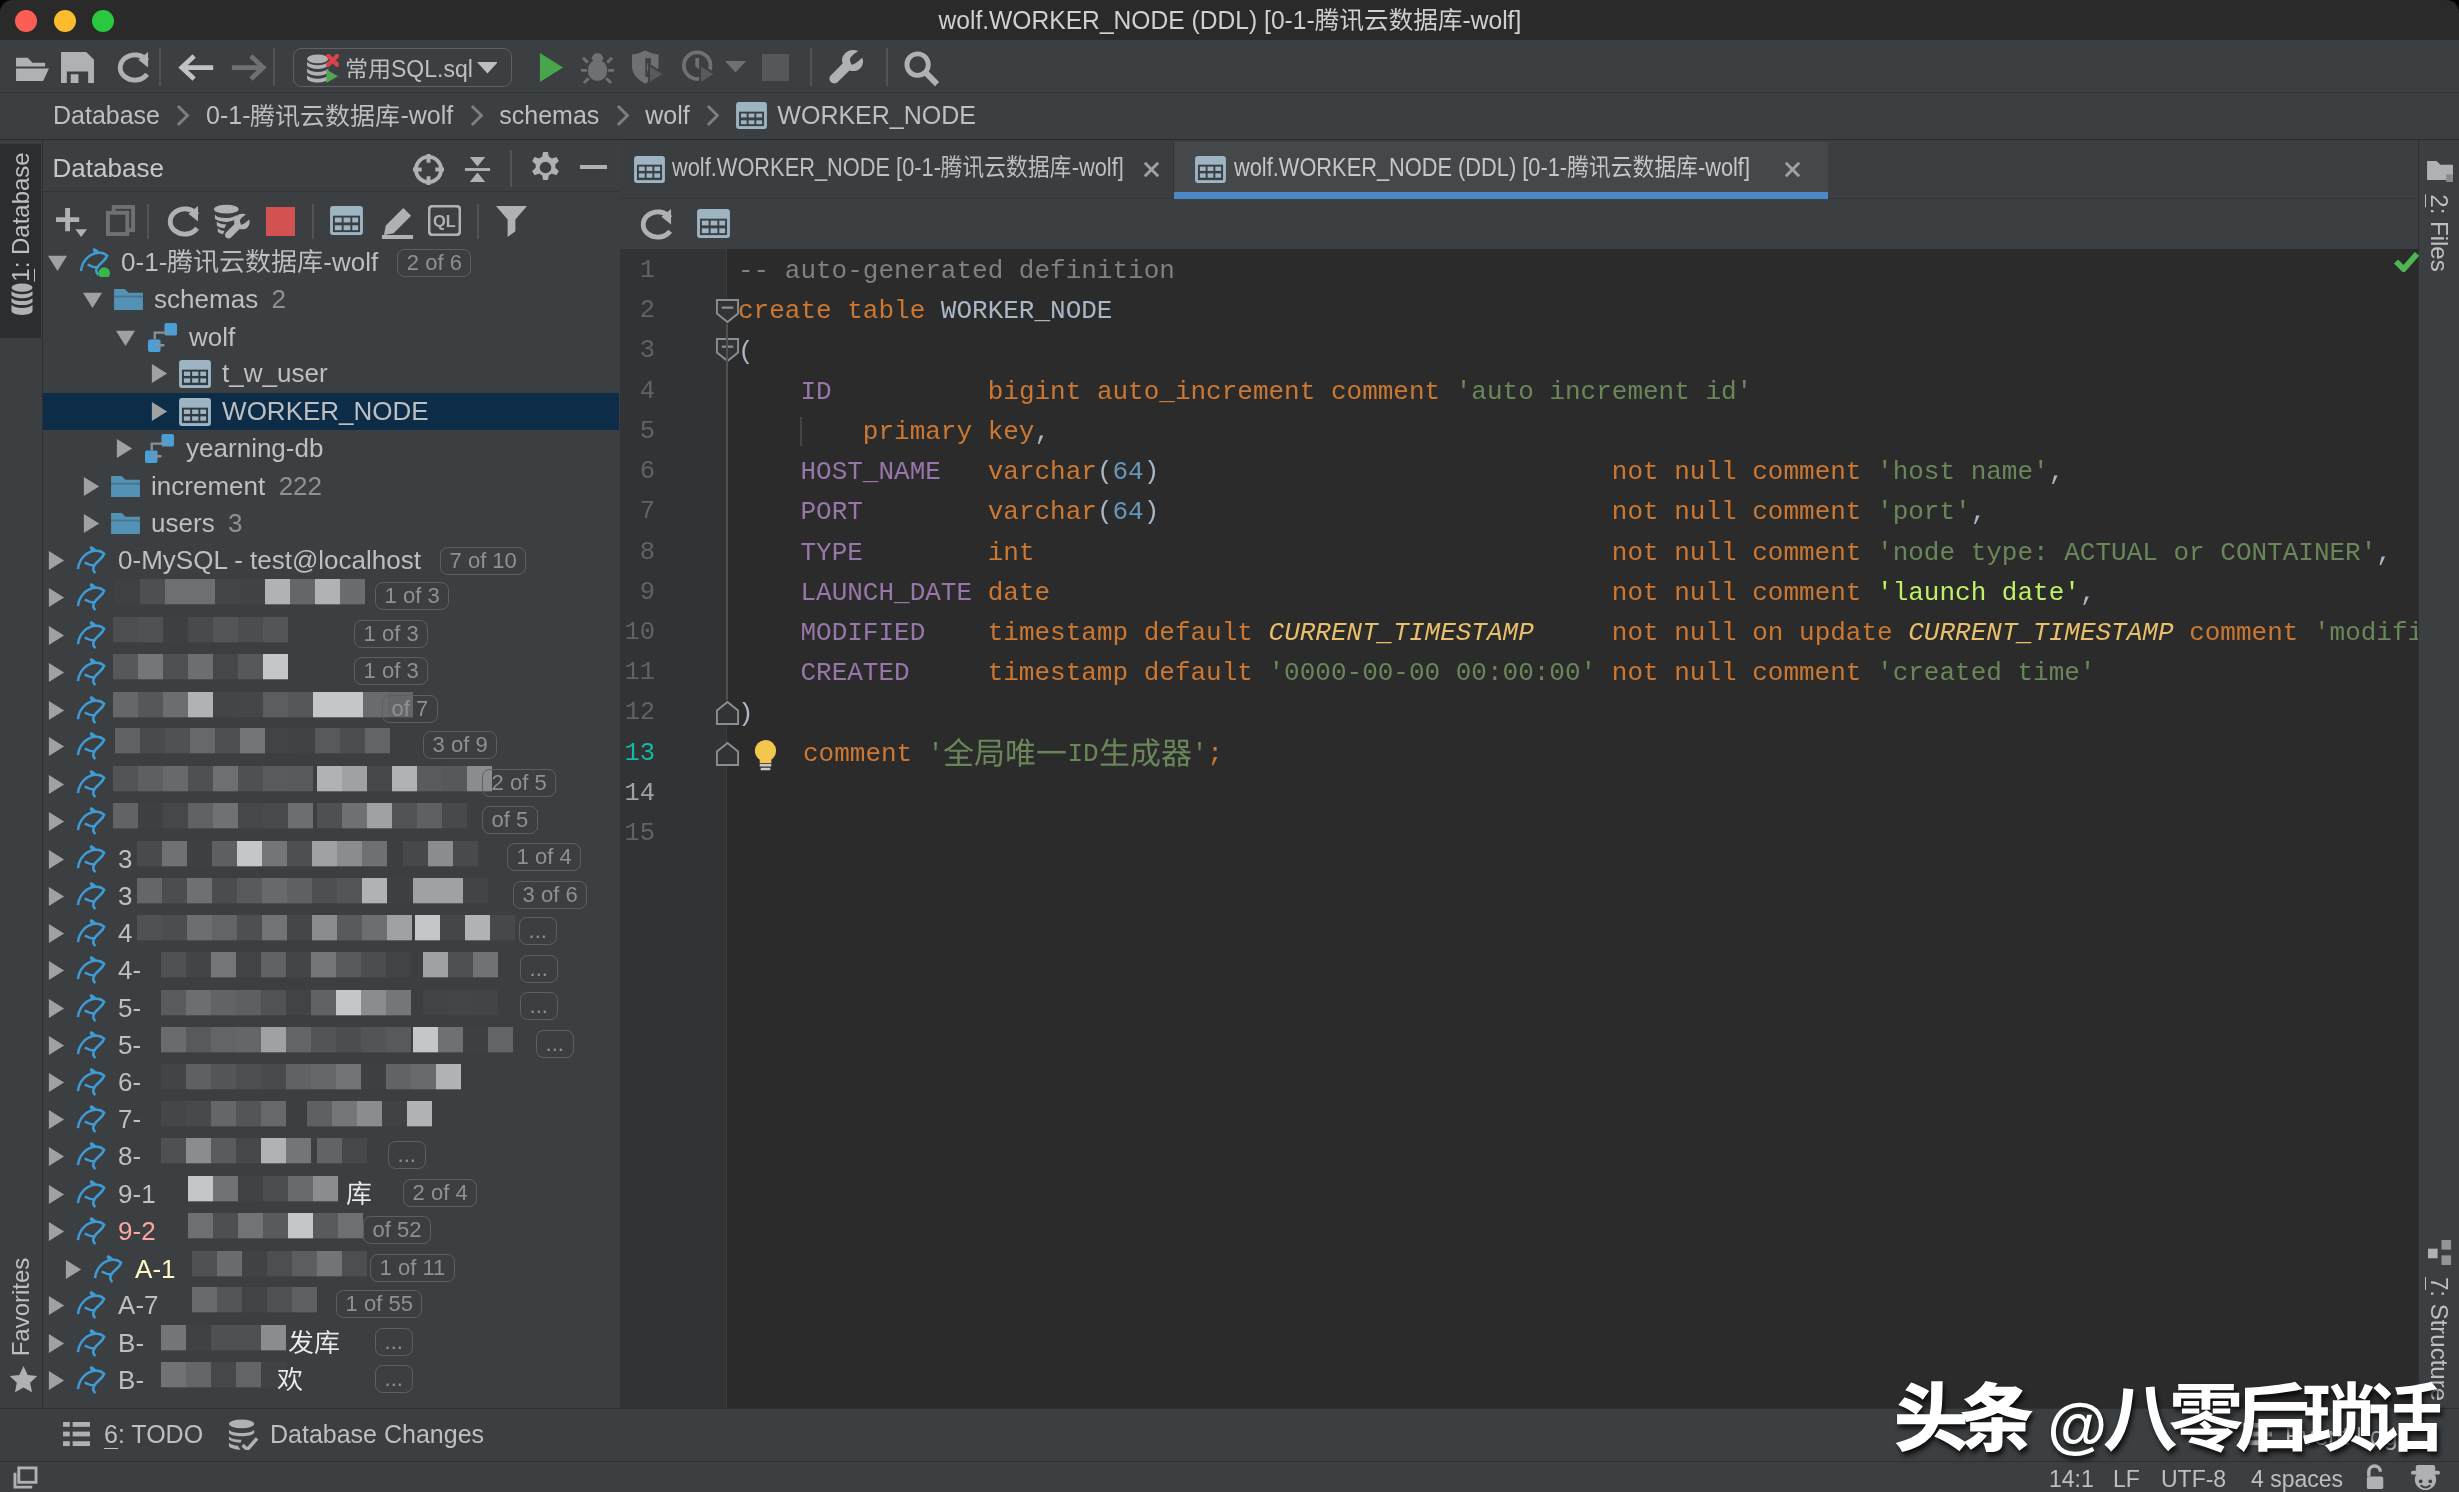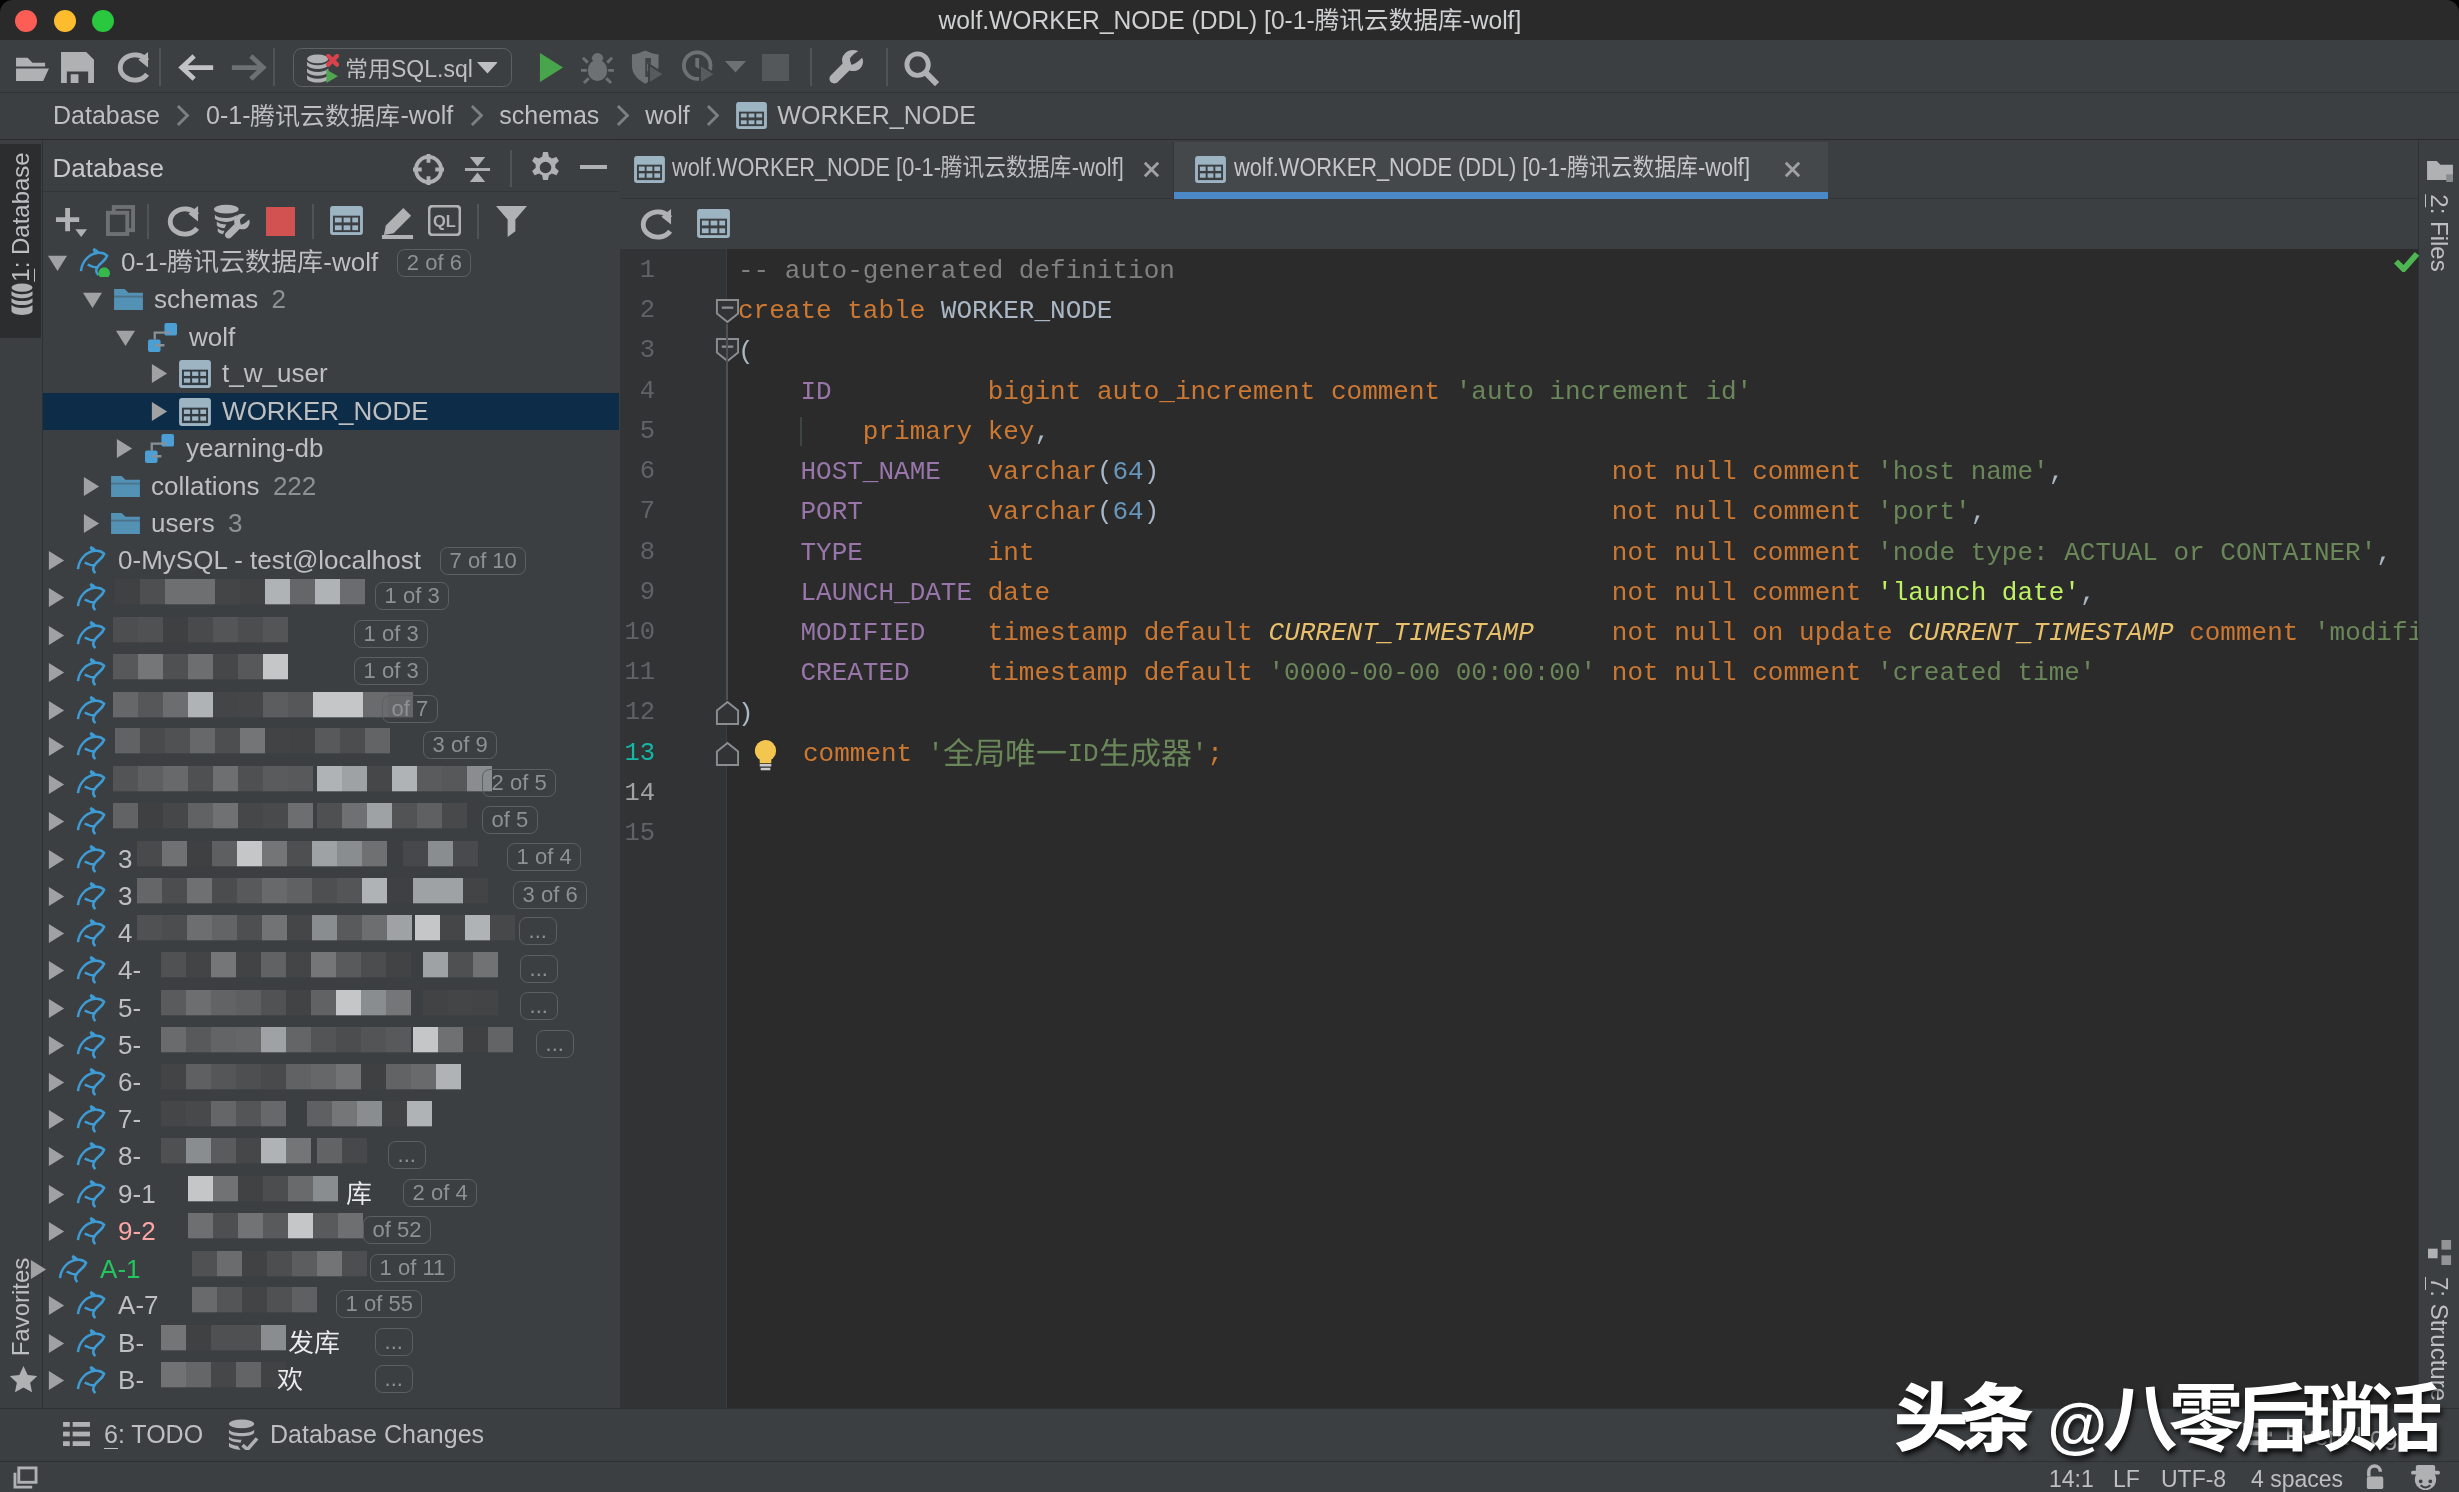--- a/index.html
+++ b/index.html
@@ -364,21 +364,21 @@
 <div class="row" style="left:81px;top:468px;height:37px;color:#bdbfc1;font-size:26px">
     <svg width="20" height="23" viewBox="0 0 21 24" style="flex:none">
       <path fill="#9fa1a3" d="M3 2 l16 10 -16 10z"></path>
     </svg>
     <span style="display:inline-flex;margin-left:9.6px">
       <svg width="29" height="25" viewBox="0 0 30 26" style="flex:none">
         <path fill="#5391b5" d="M0 2 h11 l4 4 h15 v18 h-30z"></path>
         <path fill="#3c3f41" d="M0 9 h30 v2 h-30z" opacity="0.35"></path>
       </svg>
     </span>
-    <span style="margin-left:11.5px">collations</span>
+    <span style="margin-left:11.5px">increment</span>
     <span style="margin-left:13.4px;color:#8e9193">222</span>
   </div>
 <div class="row" style="left:81px;top:505px;height:37px;color:#bdbfc1;font-size:26px">
     <svg width="20" height="23" viewBox="0 0 21 24" style="flex:none">
       <path fill="#9fa1a3" d="M3 2 l16 10 -16 10z"></path>
     </svg>
     <span style="display:inline-flex;margin-left:9.6px">
       <svg width="29" height="25" viewBox="0 0 30 26" style="flex:none">
         <path fill="#5391b5" d="M0 2 h11 l4 4 h15 v18 h-30z"></path>
         <path fill="#3c3f41" d="M0 9 h30 v2 h-30z" opacity="0.35"></path>
@@ -942,21 +942,21 @@
 <svg class="ico" style="left:188px;top:1213px" width="175" height="37" viewBox="0 0 182 38" preserveAspectRatio="none">
     <rect x="0" y="0" width="26" height="26" fill="rgb(109,111,112)"></rect>
     <rect x="26" y="0" width="26" height="26" fill="rgb(77,79,80)"></rect>
     <rect x="52" y="0" width="26" height="26" fill="rgb(113,115,116)"></rect>
     <rect x="78" y="0" width="26" height="26" fill="rgb(88,90,91)"></rect>
     <rect x="104" y="0" width="26" height="26" fill="#c4c6c8"></rect>
     <rect x="130" y="0" width="26" height="26" fill="rgb(88,90,91)"></rect>
     <rect x="156" y="0" width="26" height="26" fill="rgb(109,111,112)"></rect>
   </svg>
 <div class="abs" style="left:363px;top:1216px"><span class="badge" style="margin-left:0">of 52</span></div>
-<div class="row" style="left:28px;top:1251px;height:37px;color:#22c55e;font-size:26px">
+<div class="row" style="left:63px;top:1251px;height:37px;color:#fef9c3;font-size:26px">
     <svg width="20" height="23" viewBox="0 0 21 24" style="flex:none">
       <path fill="#9fa1a3" d="M3 2 l16 10 -16 10z"></path>
     </svg>
     <span style="display:inline-flex;margin-left:9.6px">
       <svg width="31" height="29" viewBox="0 0 32 30" style="flex:none">
         <g fill="none" stroke="#3e9bd4" stroke-width="2.6">
 <path d="M2 24 C3 14 10 6 20 5 c4 -.5 7 1 9 3 c-2 6 -7 7 -10 12 c-2 3 -1 6 1 8"></path>
 <path d="M20 5 c-1 -2 -3 -3 -5 -4 c1.5 2 1.5 3 1.5 4.4"></path>
 <path d="M9 17 c3 2 7 3 11 3"></path>
         </g>

